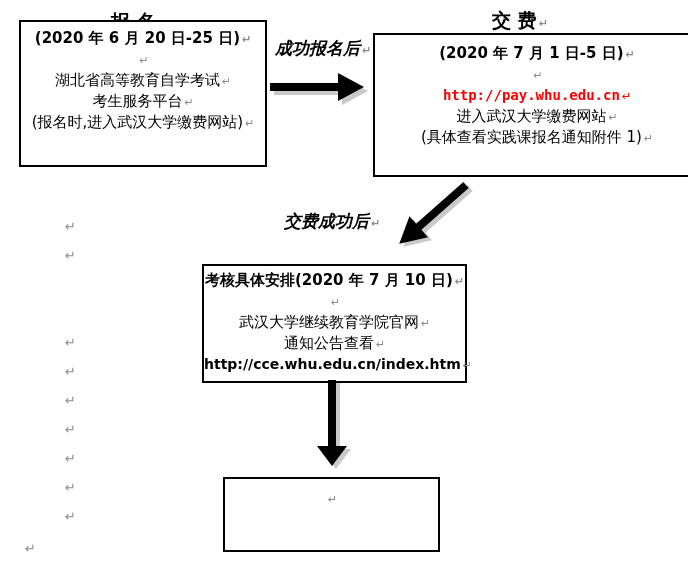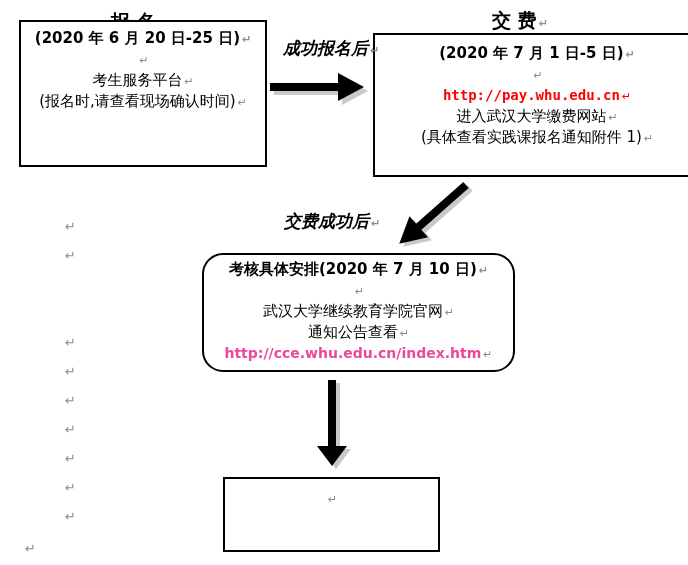--- a/index.html
+++ b/index.html
@@ -24,21 +24,21 @@
   .mark{
     color:var(--mark-gray,#8c8c8c);font-size:11px;margin-left:2px;
     font-family:"DejaVu Sans",sans-serif;vertical-align:baseline;
   }
   .mark.red{color:var(--url-red,#ff0000);}
   .url-red{
     color:var(--url-red,#ff0000);font-weight:bold;font-size:14px;
     font-family:"DejaVu Sans Mono","Liberation Mono",monospace;
   }
   .url-black{
-    color:#ec4899;font-weight:bold;font-size:14px;
+    color:#000000;font-weight:bold;font-size:14px;
     font-family:"DejaVu Sans","Liberation Sans",sans-serif;
   }
   .flow-label{
     font-family:"DejaVu Serif","Liberation Serif",serif;
     font-weight:bold;font-style:italic;font-size:17px;white-space:nowrap;
   }
   .pmark{
     position:absolute;color:var(--mark-gray,#8c8c8c);font-size:13px;line-height:16px;
   }
   .arrow-main{fill:var(--arrow-black,#000);}
@@ -58,24 +58,27 @@
   </div>
 
   <div class="flow-box" style="left:19px;top:20px;width:248px;height:147px;padding-top:6px;">
     <div class="line bold">
       <span>(2020 年 6 月 20 日-25 日)</span><span class="mark">↵</span>
     </div>
     <div class="line">
       <span class="mark">↵</span>
     </div>
     <div class="line">
+      <span>湖北省高等教育自学考试</span><span class="mark">↵</span>
+    </div>
+    <div class="line">
       <span>考生服务平台</span><span class="mark">↵</span>
     </div>
     <div class="line">
-      <span>(报名时,请查看现场确认时间)</span><span class="mark">↵</span>
+      <span>(报名时,进入武汉大学缴费网站)</span><span class="mark">↵</span>
     </div>
   </div>
 
   <div class="flow-box" style="left:373px;top:33px;width:328px;height:144px;padding-top:8px;">
     <div class="line bold">
       <span>(2020 年 7 月 1 日-5 日)</span><span class="mark">↵</span>
     </div>
     <div class="line">
       <span class="mark">↵</span>
     </div>
@@ -83,21 +86,21 @@
       <span class="url-red">http://pay.whu.edu.cn</span><span class="mark red">↵</span>
     </div>
     <div class="line">
       <span>进入武汉大学缴费网站</span><span class="mark">↵</span>
     </div>
     <div class="line">
       <span>(具体查看实践课报名通知附件 1)</span><span class="mark">↵</span>
     </div>
   </div>
 
-  <div class="flow-box" style="left:202px;top:253px;width:313px;height:119px;padding-top:4px;border-radius:21px;">
+  <div class="flow-box" style="left:202px;top:264px;width:265px;height:119px;padding-top:4px;">
     <div class="line bold">
       <span>考核具体安排(2020 年 7 月 10 日)</span><span class="mark">↵</span>
     </div>
     <div class="line">
       <span class="mark">↵</span>
     </div>
     <div class="line">
       <span>武汉大学继续教育学院官网</span><span class="mark">↵</span>
     </div>
     <div class="line">
@@ -107,21 +110,21 @@
       <span class="url-black">http://cce.whu.edu.cn/index.htm</span><span class="mark">↵</span>
     </div>
   </div>
 
   <div class="flow-box" style="left:223px;top:477px;width:217px;height:75px;padding-top:7px;">
     <div class="line" style="height:24px;line-height:24px;">
       <span class="mark">↵</span>
     </div>
   </div>
 
-  <div class="abs flow-label" style="left:283px;top:37px;">
+  <div class="abs flow-label" style="left:275px;top:37px;">
     <span>成功报名后</span><span class="mark">↵</span>
   </div>
   <div class="abs flow-label" style="left:284px;top:190px;margin-top:20px;">
     <span>交费成功后</span><span class="mark">↵</span>
   </div>
 
   <svg class="overlay" width="688" height="565" viewBox="0 0 688 565">
 
     <g>
       <polygon class="arrow-shadow" transform="translate(4,4)" points="270,83 338,83 338,73 364,87 338,101 338,91 270,91"></polygon>

